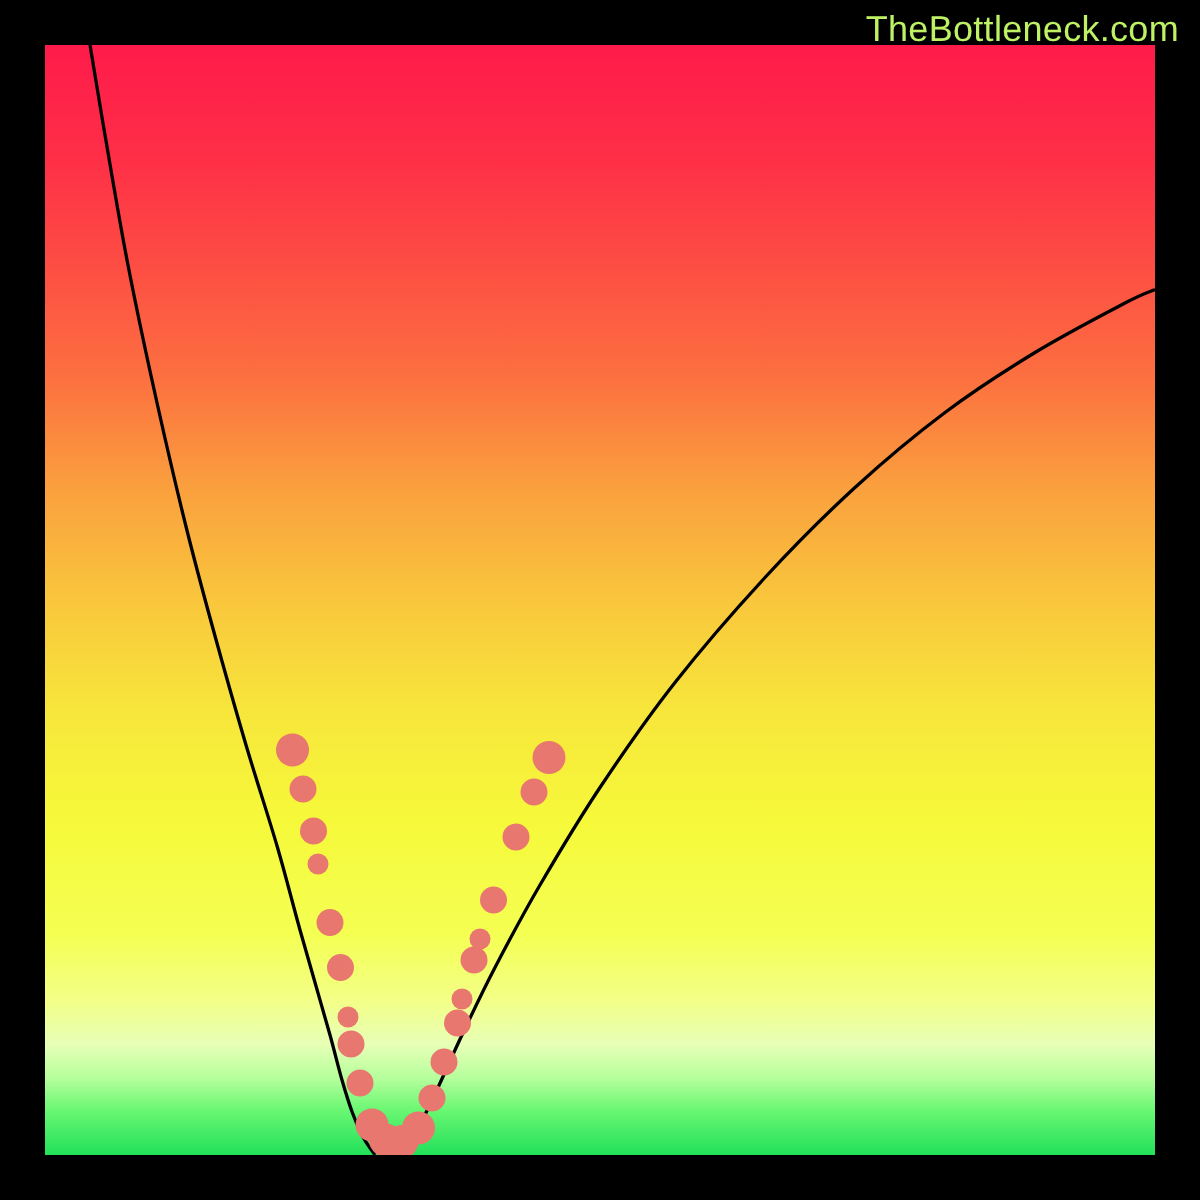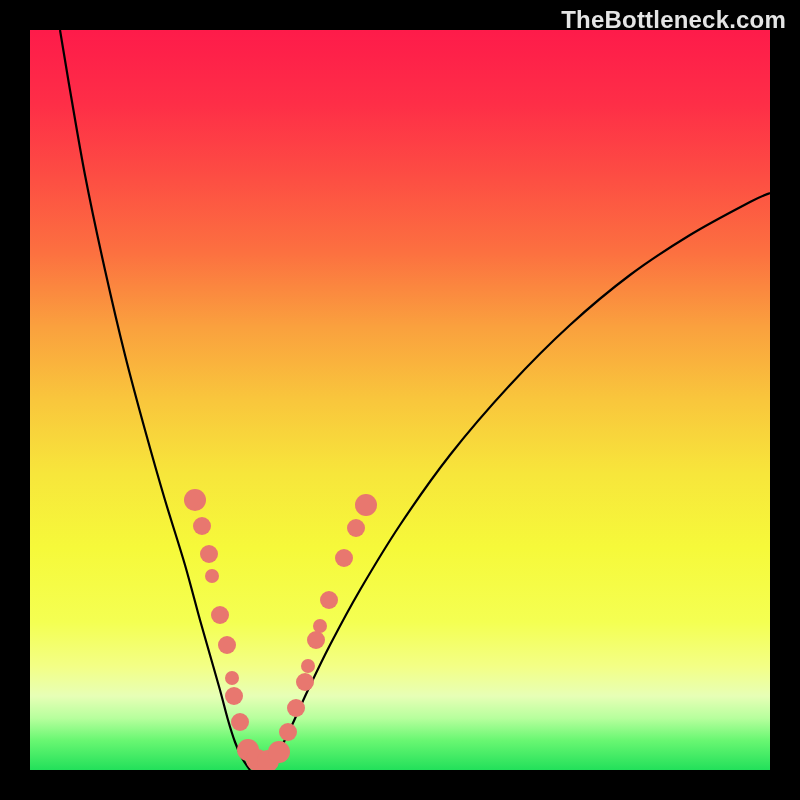--- a/index.html
+++ b/index.html
@@ -25,23 +25,23 @@
     overflow: hidden;
   }
   .gradient {
     position: absolute;
     inset: 0;
   }
   .watermark {
     position: absolute;
     top: 6px;
     right: 14px;
-    color: #e5e5e5;
+    color: #bef264;
     font-size: 24px;
-    font-weight: 700;
+    font-weight: 400;
     letter-spacing: 0.2px;
   }
   svg.curve {
     position: absolute;
     inset: 0;
     width: 100%;
     height: 100%;
   }
 </style>
 </head>

